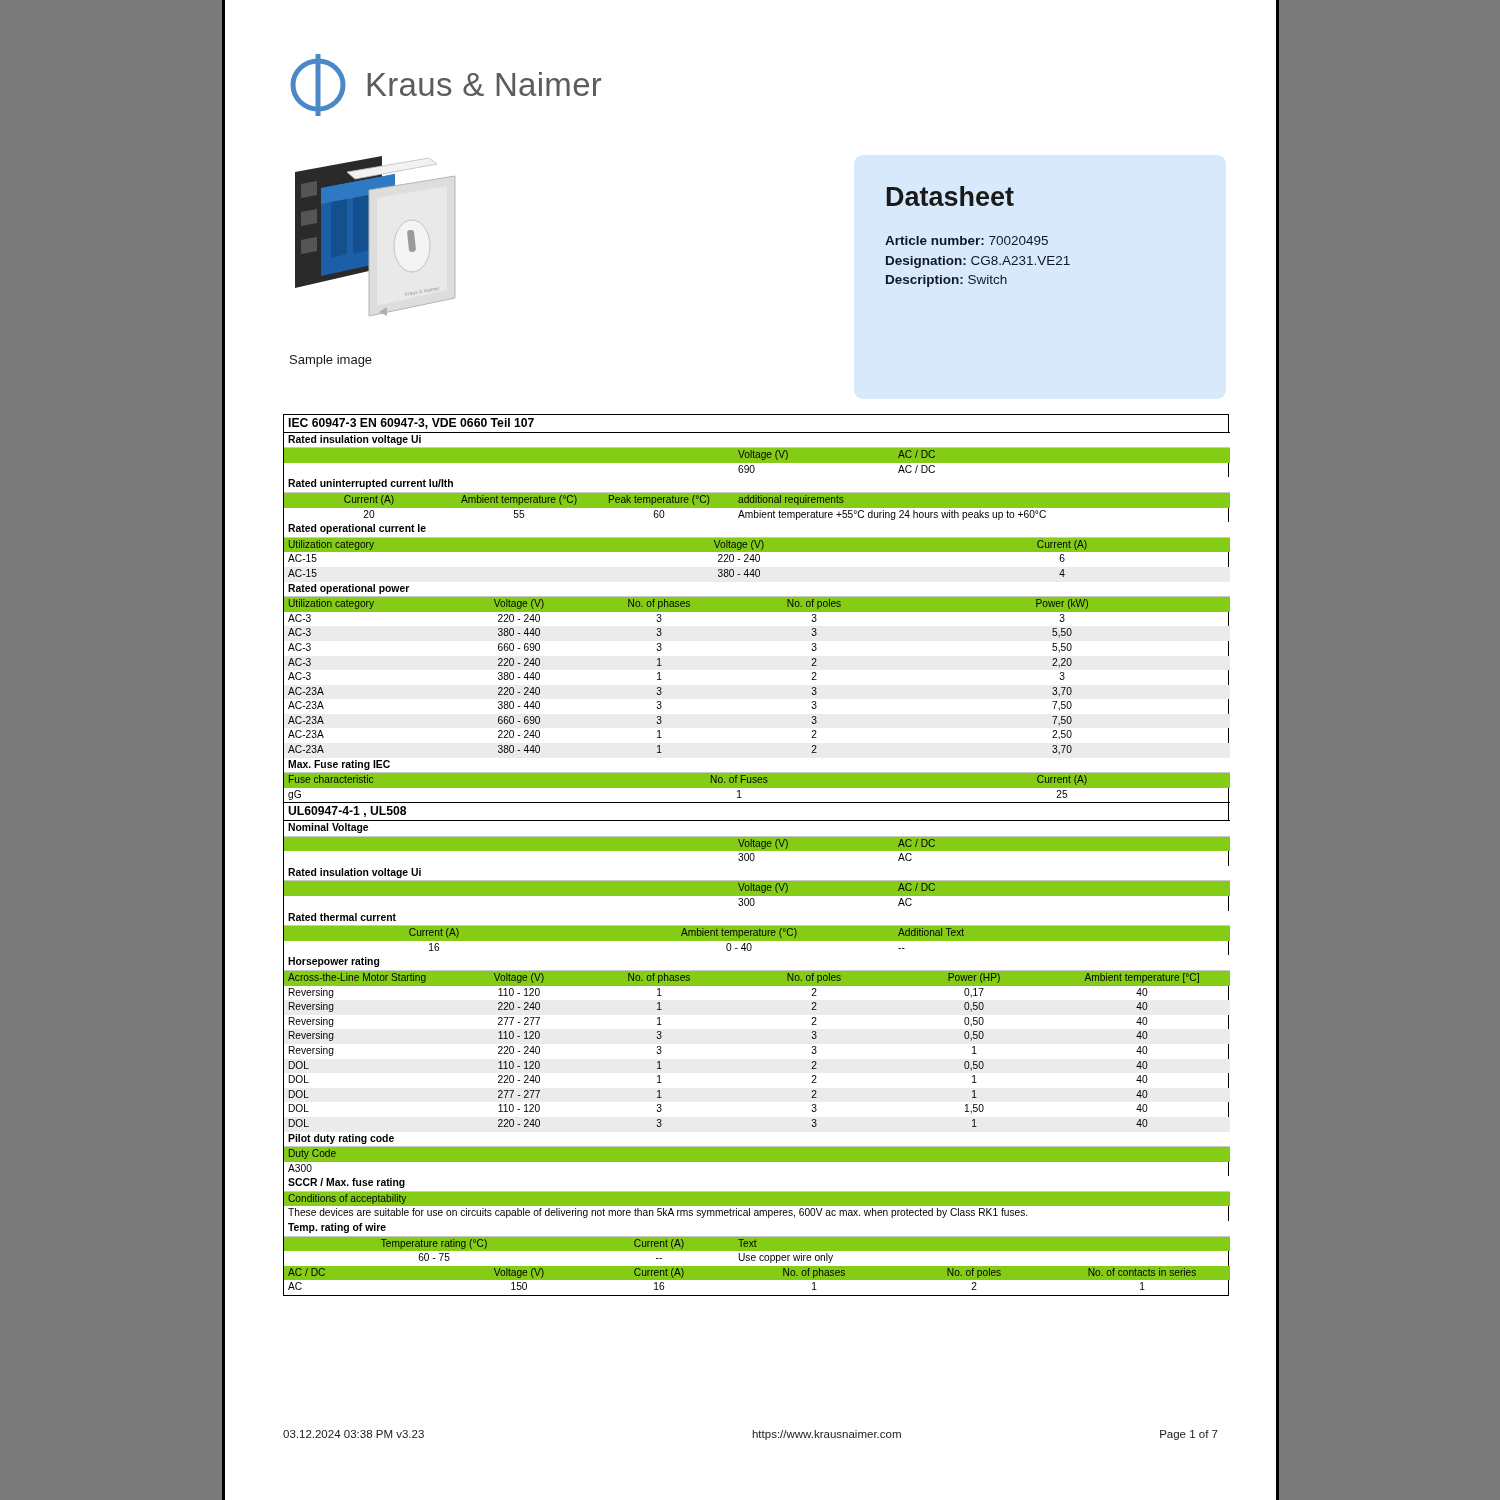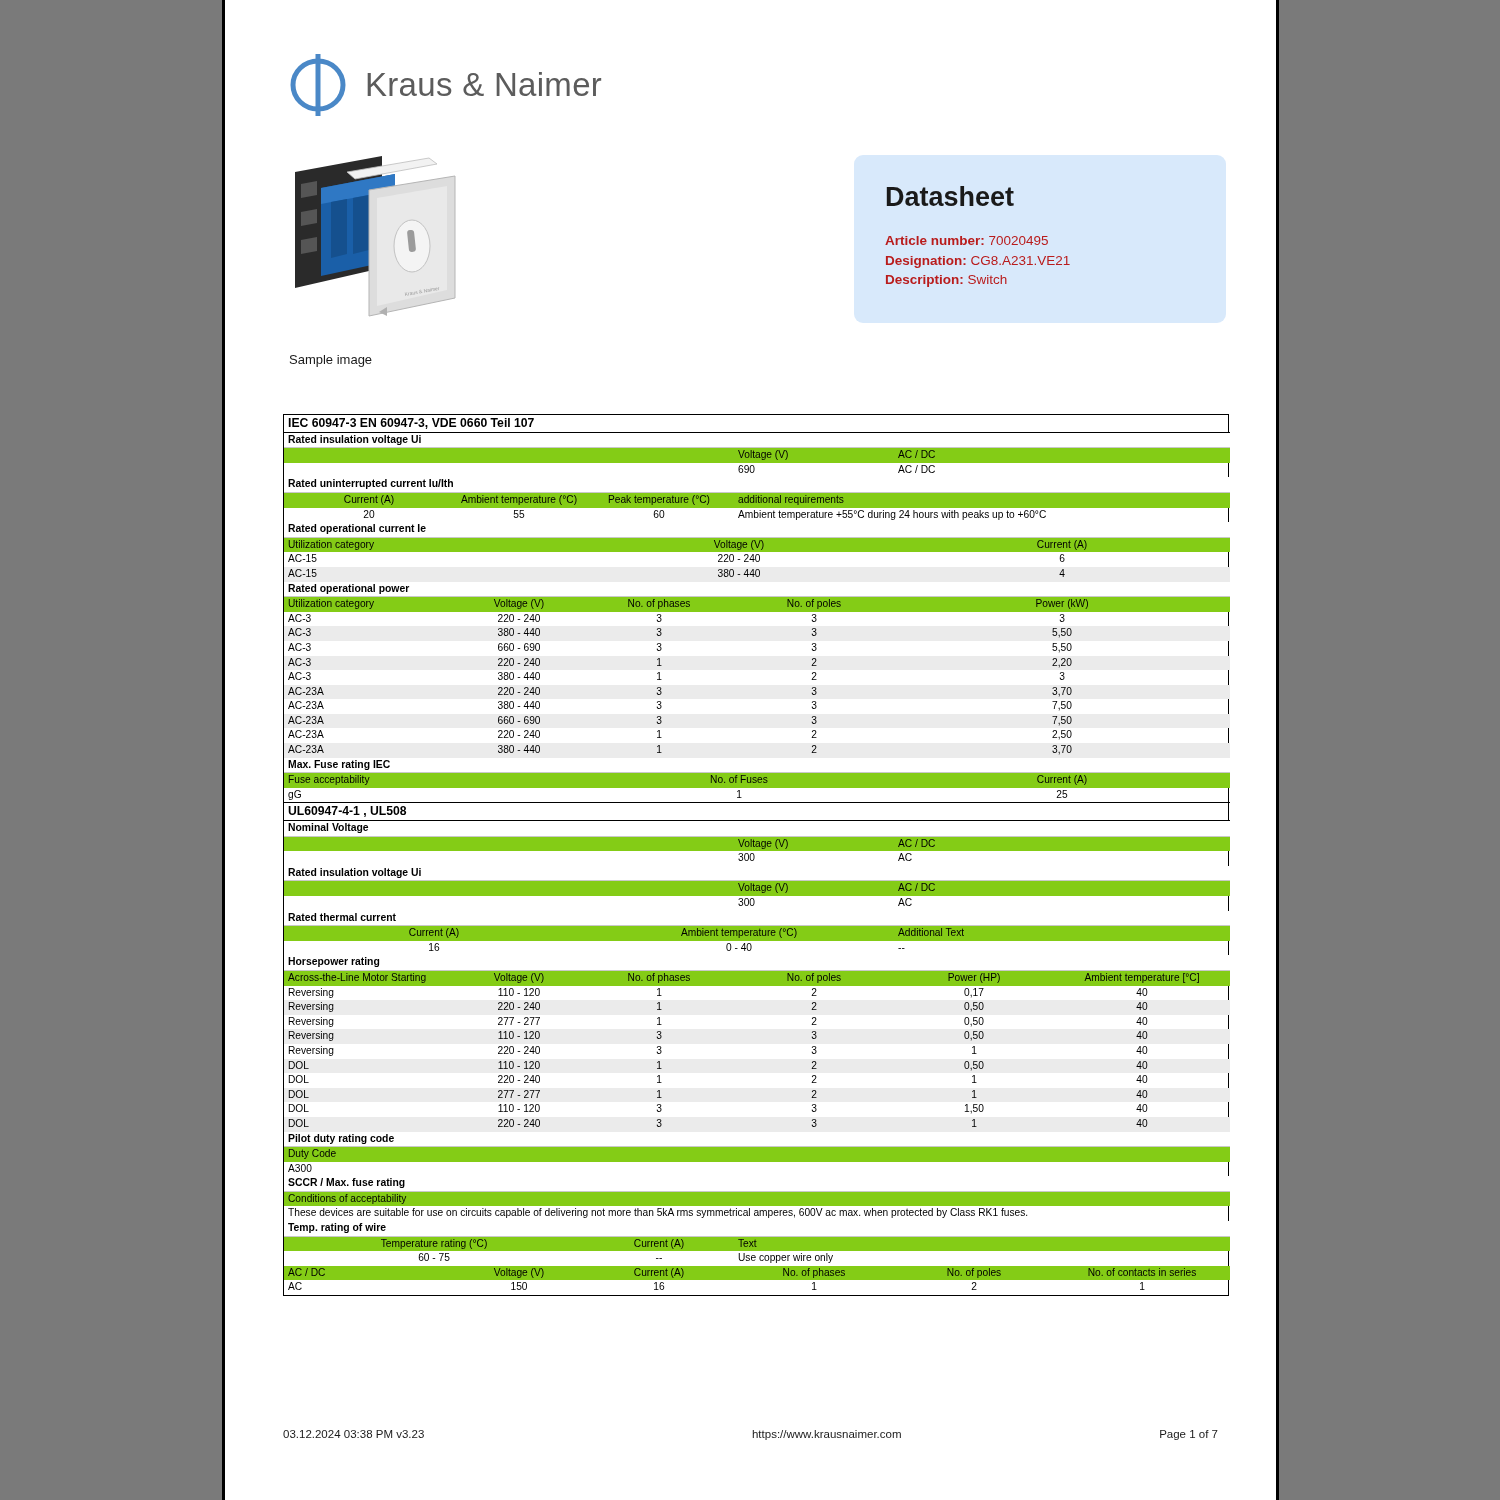--- a/index.html
+++ b/index.html
@@ -70,38 +70,38 @@
     top: 352px;
     font-size: 13px;
     color: #1a1a1a;
   }
 
   .ds-box {
     position: absolute;
     left: 629px;
     top: 155px;
     width: 372px;
-    height: 168px;
+    height: 244px;
     background: #d8e9fb;
     border-radius: 9px;
   }
   .ds-title {
     position: absolute;
     left: 31px;
     top: 27px;
     font-size: 27px;
     font-weight: bold;
     color: #1a1a1a;
   }
   .ds-lines {
     position: absolute;
     left: 31px;
     top: 76px;
     font-size: 13.5px;
-    color: #b91c1c;
+    color: #0f172a;
     line-height: 19.5px;
   }
   .ds-lines b { font-weight: bold; }
 
   
   .tbl-wrap {
     position: absolute;
     left: 58px;
     top: 414px;
     width: 946px;
@@ -358,21 +358,21 @@
                 <td colspan="1" class="l">AC-23A</td>
                 <td colspan="1" class="c">380 - 440</td>
                 <td colspan="1" class="c">1</td>
                 <td colspan="1" class="c">2</td>
                 <td colspan="2" class="r">3,70</td>
               </tr>
               <tr class="sub">
                 <td colspan="6">Max. Fuse rating IEC</td>
               </tr>
               <tr class="hdr">
-                <td colspan="2" class="l">Fuse acceptability</td>
+                <td colspan="2" class="l">Fuse characteristic</td>
                 <td colspan="2" class="r">No. of Fuses</td>
                 <td colspan="2" class="r">Current (A)</td>
               </tr>
               <tr class="">
                 <td colspan="2" class="l">gG</td>
                 <td colspan="2" class="r">1</td>
                 <td colspan="2" class="r">25</td>
               </tr>
               <tr class="section">
                 <td colspan="6">UL60947-4-1 , UL508</td>

